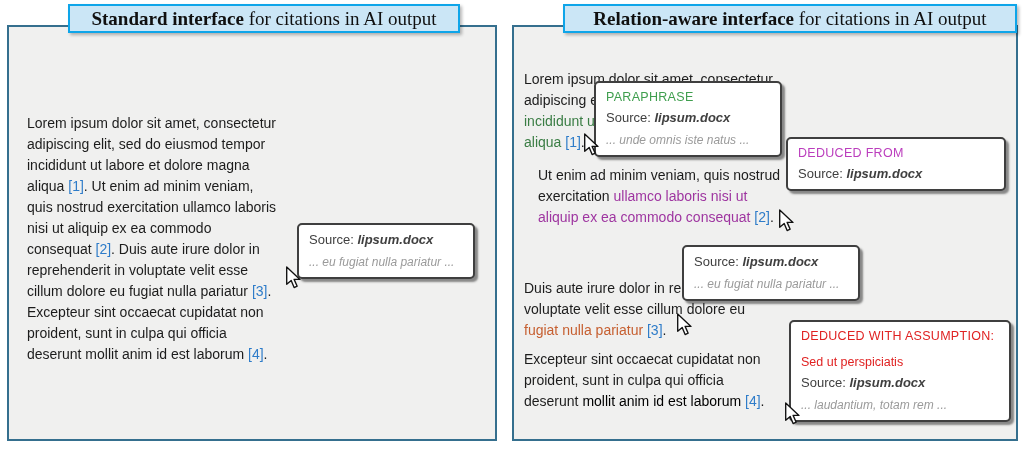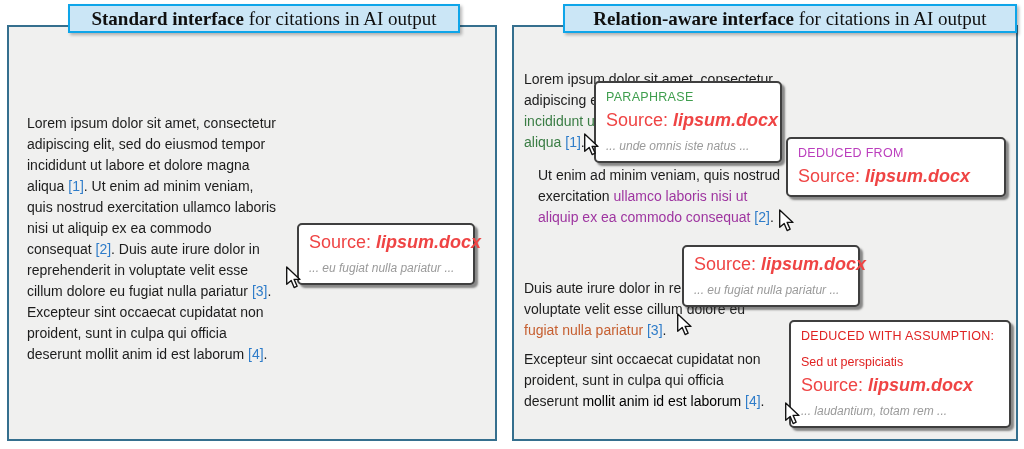--- a/index.html
+++ b/index.html
@@ -60,21 +60,21 @@
   #tt2{left:272px;top:110px;width:220px;}
   #tt3{left:168px;top:218px;width:178px;}
   #tt4{left:275px;top:293px;width:222px;}
 
   .tt-label{font-size:12.5px;letter-spacing:.3px;margin-bottom:6px;white-space:nowrap;}
   .tt-label.green{color:#3f9e4e;}
   .tt-label.magenta{color:#bb3dbd;}
   .tt-label.orange{color:#d2602f;}
   .tt-label.red{color:#e02222;margin-bottom:12px;}
   .tt-label2{font-size:12.5px;color:#e02222;margin-bottom:6px;white-space:nowrap;}
-  .tt-source{font-size:18px;color:#ef4444;white-space:nowrap;}
+  .tt-source{font-size:13px;color:#404040;white-space:nowrap;}
   .tt-source .file{font-weight:700;font-style:italic;}
   .tt-quote{font-size:12px;font-style:italic;color:#9a9a9a;margin-top:8px;white-space:nowrap;overflow:hidden;}
 
   
   .cursor{position:absolute;z-index:40;width:17px;height:23px;}
   #cur-left{left:285px;top:266px;}
   #cur-1{left:583px;top:133px;}
   #cur-2{left:778px;top:209px;}
   #cur-3{left:676px;top:313px;}
   #cur-4{left:784px;top:402px;}

